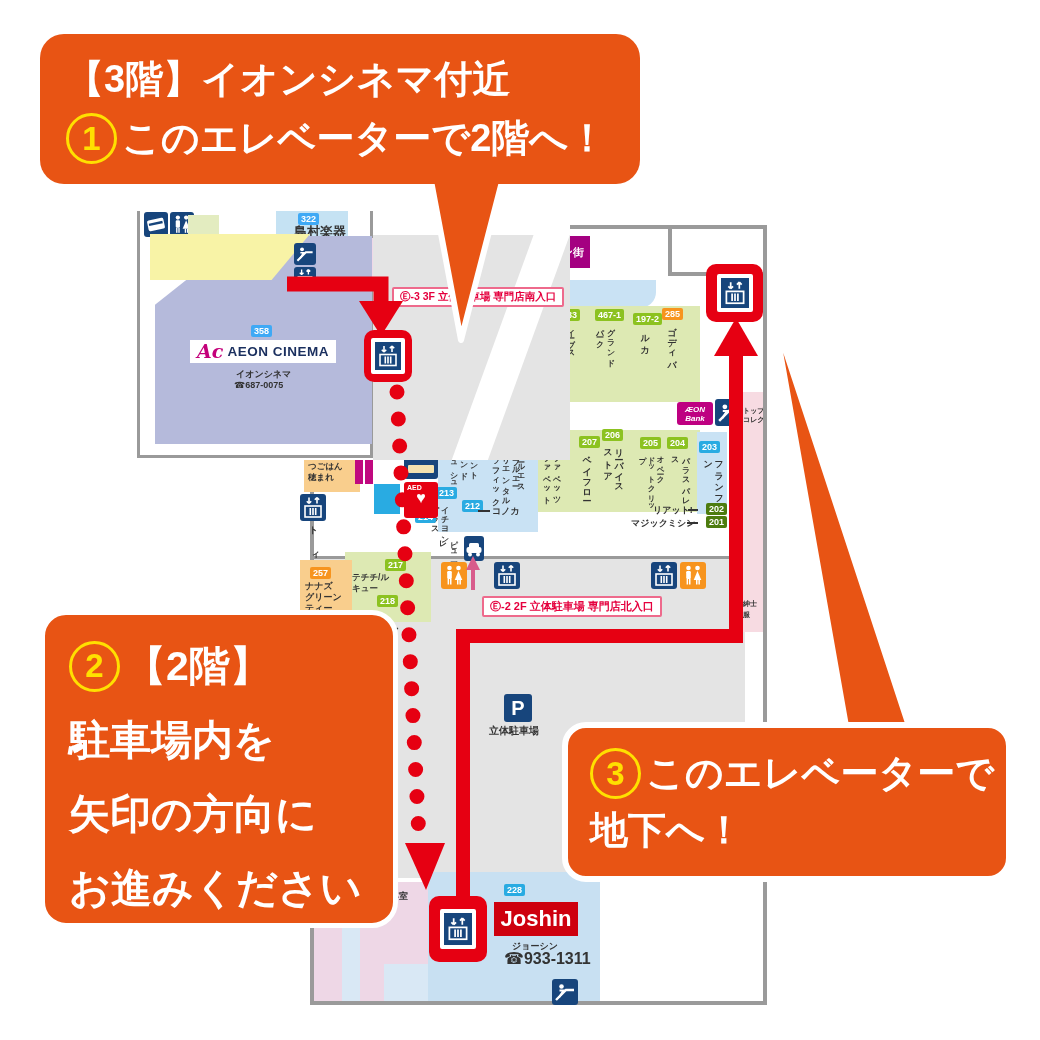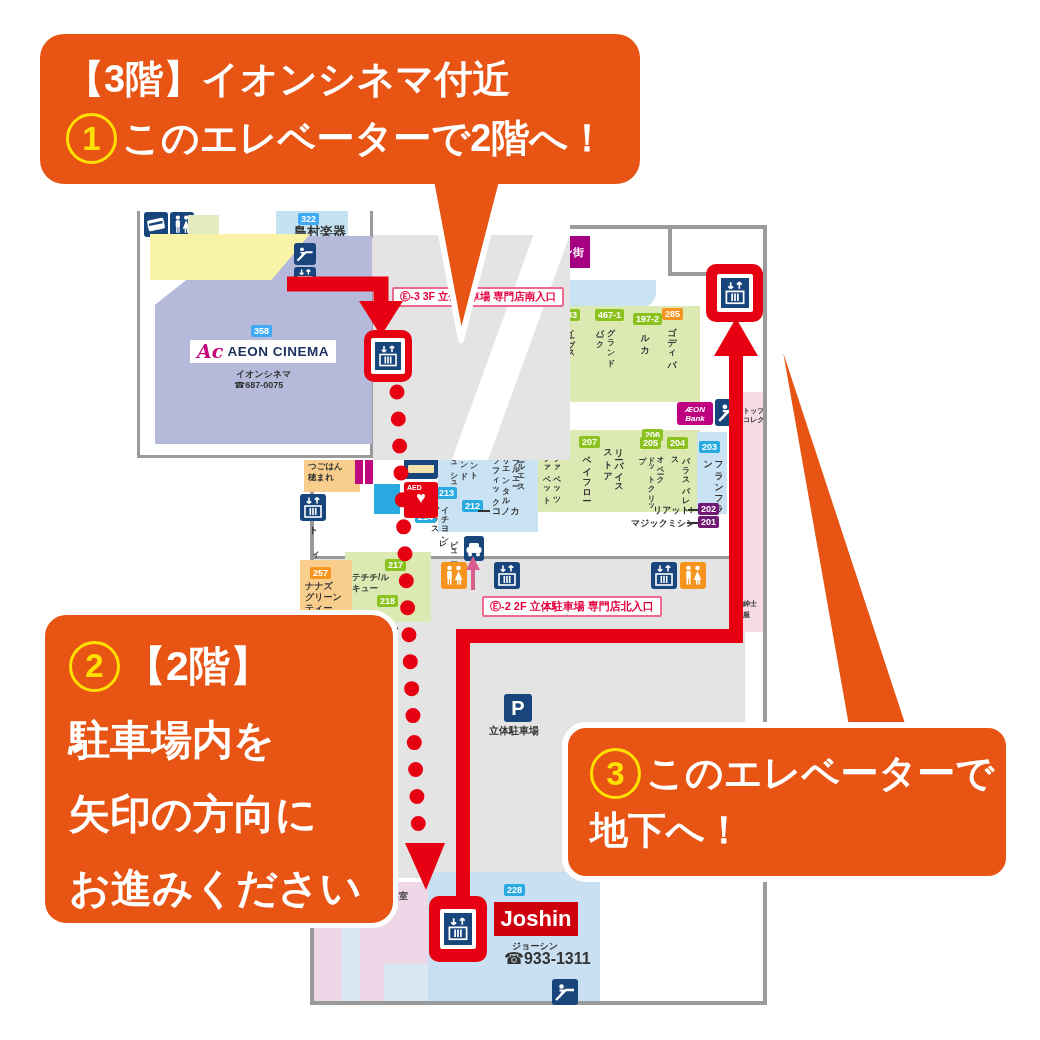--- a/index.html
+++ b/index.html
@@ -9,21 +9,21 @@
   
   .wall{position:absolute;background:#9a9a9a;}
   .gray{position:absolute;background:#e4e4e4;}
   .blk{position:absolute;}
   .vtext{position:absolute;writing-mode:vertical-rl;white-space:pre-line;color:#333;
          font-size:9px;line-height:11px;letter-spacing:1px;font-weight:bold;}
   .htext{position:absolute;color:#333;font-size:9px;line-height:11px;font-weight:bold;white-space:pre-line;}
   .bdg{position:absolute;color:#fff;font-weight:bold;font-size:9px;line-height:12px;
        padding:0 3px;border-radius:2px;white-space:nowrap;}
   .bg-green{background:#8cc220;} .bg-blue{background:#3fa9f5;} .bg-cyan{background:#29abe2;}
-  .bg-orange{background:#f7941e;} .bg-pink{background:#701a75;}
+  .bg-orange{background:#f7941e;} .bg-pink{background:#4d7c0f;margin-left:8px;}
   .elabel{position:absolute;background:#fff;border:2px solid #ee6a8c;color:#e5003e;
           font-size:11px;font-weight:bold;padding:1px 6px;white-space:nowrap;border-radius:2px;}
   .ic{position:absolute;border-radius:3px;display:flex;align-items:center;justify-content:center;}
   .ic svg{width:100%;height:100%;display:block;}
   .ic-navy{background:#17457c;} .ic-orange{background:#f7941e;}
   .hl{position:absolute;background:#e60012;border-radius:10px;display:flex;align-items:center;justify-content:center;z-index:45;}
   .hl .ic{position:static;border:4px solid #fff;border-radius:2px;}
   
   .bubble{position:absolute;background:#e85414;color:#fff;font-weight:900;z-index:60;}
   .cnum{display:inline-flex;flex:none;width:45px;height:45px;border:3px solid #ffe000;border-radius:50%;
@@ -133,21 +133,21 @@
 ロンド
 シュシュ</div>
     <div class="vtext" style="left:490px;top:441px;height:66px;font-size:8px;line-height:10px;">ダブルエー
 オリエンタル
 トラフィック</div>
     <div class="vtext" style="left:515px;top:447px;height:50px;font-size:8px;">アールエス</div>
     <div class="vtext" style="left:541px;top:440px;height:64px;font-size:8px;line-height:10px;">ルファベッツ
 ルファベット</div>
     <span class="bdg bg-green" style="left:579px;top:436px;">207</span>
     <div class="vtext" style="left:581px;top:450px;height:55px;">ベイフロー</div>
-    <span class="bdg bg-green" style="left:602px;top:429px;margin-left:40px;">206</span>
+    <span class="bdg bg-green" style="left:602px;top:429px;">206</span>
     <div class="vtext" style="left:602px;top:443px;height:66px;">リーバイス
 ストア</div>
     <span class="bdg bg-green" style="left:640px;top:437px;">205</span>
     <div class="vtext" style="left:638px;top:451px;height:60px;font-size:7.5px;line-height:9px;">オペーク
 ドットクリップ</div>
     <span class="bdg bg-green" style="left:667px;top:437px;">204</span>
     <div class="vtext" style="left:669px;top:451px;height:58px;font-size:8px;">パラスパレス</div>
     <span class="bdg bg-cyan" style="left:699px;top:441px;">203</span>
     <div class="vtext" style="left:702px;top:454px;height:62px;">フランフラン</div>
 

